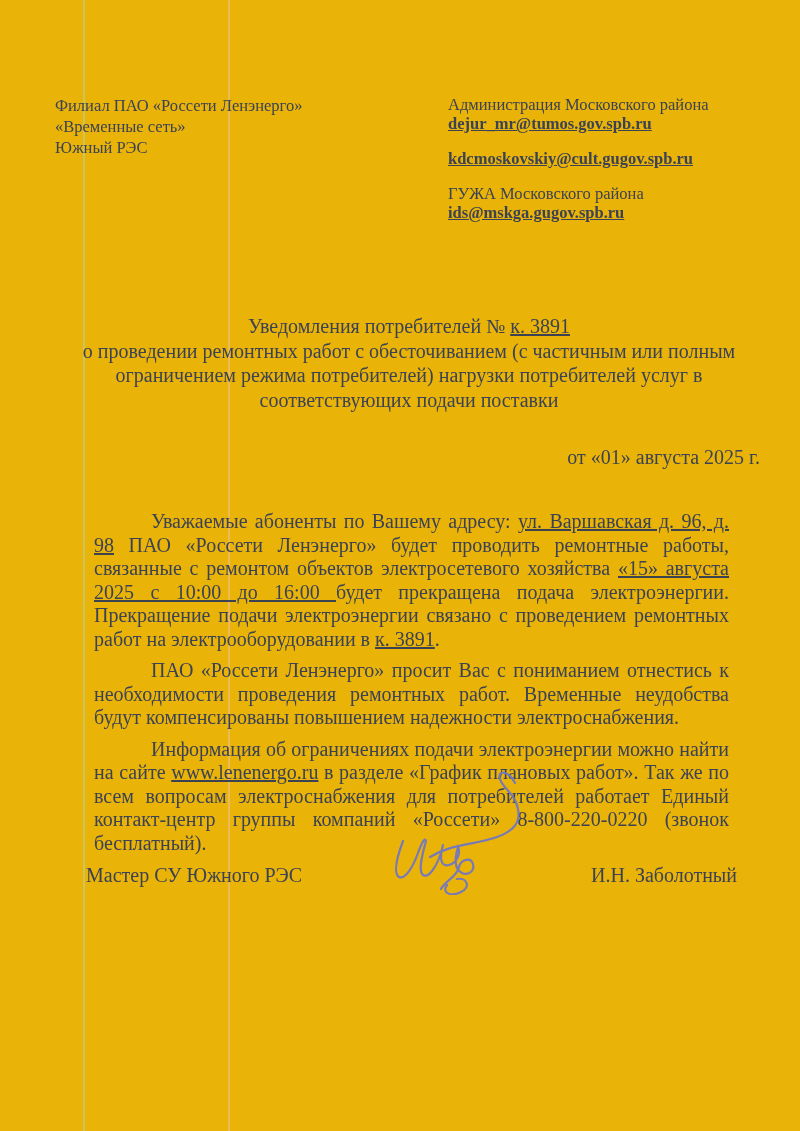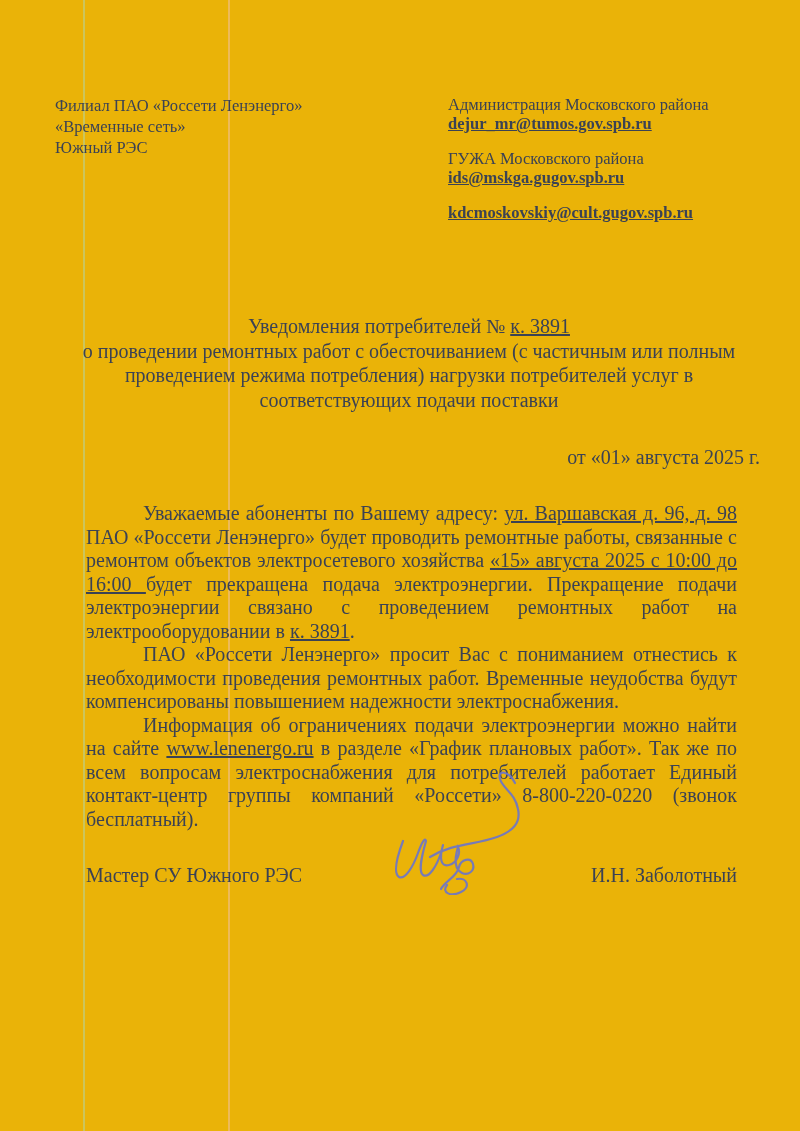--- a/index.html
+++ b/index.html
@@ -31,21 +31,21 @@
 
   .date-line {
     position: absolute; top: 446px; right: 40px;
     font-size: 20px; white-space: nowrap;
   }
 
   .body-block {
     position: absolute; top: 502px; left: 86px; width: 651px;
     font-size: 20px; line-height: 23.5px; text-align: justify;
   }
-  .body-block p { margin: 0; text-indent: 57px; }
+  .body-block p { margin: 8px; text-indent: 57px; }
 
   .sign-row {
     position: absolute; top: 864px; left: 86px; width: 651px;
     display: flex; justify-content: space-between;
     font-size: 20px;
   }
   .signature-svg { position: absolute; left: 385px; top: 765px; }
 </style>
 </head>
 <body>
@@ -60,33 +60,33 @@
       <div>Филиал ПАО «Россети Ленэнерго»</div>
       <div>«Временные сеть»</div>
       <div>Южный РЭС</div>
     </div>
     <div class="recipients">
       <div class="group">
         <div>Администрация Московского района</div>
         <div class="email">dejur_mr@tumos.gov.spb.ru</div>
       </div>
       <div class="group">
+        <div class="email">kdcmoskovskiy@cult.gugov.spb.ru</div>
+      </div>
+      <div class="group">
         <div>ГУЖА Московского района</div>
         <div class="email">ids@mskga.gugov.spb.ru</div>
-      </div>
-      <div class="group">
-        <div class="email">kdcmoskovskiy@cult.gugov.spb.ru</div>
       </div>
     </div>
   </div>
 
   <div class="title-block">
     <div><span>Уведомления потребителей № </span><span class="bu">к. 3891</span></div>
     <div>о проведении ремонтных работ с обесточиванием (с частичным или полным</div>
-    <div>проведением режима потребления) нагрузки потребителей услуг в</div>
+    <div>ограничением режима потребителей) нагрузки потребителей услуг в</div>
     <div>соответствующих подачи поставки</div>
   </div>
 
   <div class="date-line">от «01» августа 2025 г.</div>
 
   <div class="body-block">
     <p><span>Уважаемые абоненты по Вашему адресу: </span><span class="bu">ул. Варшавская д. 96, д. 98</span><span> ПАО «Россети Ленэнерго» будет проводить ремонтные работы, связанные с ремонтом объектов электросетевого хозяйства </span><span class="bu">«15» августа 2025 с 10:00 до 16:00 </span><span>будет прекращена подача электроэнергии. Прекращение подачи электроэнергии связано с проведением ремонтных работ на электрооборудовании в </span><span class="bu">к. 3891</span><span>.</span></p>
     <p>ПАО «Россети Ленэнерго» просит Вас с пониманием отнестись к необходимости проведения ремонтных работ. Временные неудобства будут компенсированы повышением надежности электроснабжения.</p>
     <p><span>Информация об ограничениях подачи электроэнергии можно найти на сайте </span><span class="u">www.lenenergo.ru</span><span> в разделе «График плановых работ». Так же по всем вопросам электроснабжения для потребителей работает Единый контакт-центр группы компаний «Россети» 8-800-220-0220 (звонок бесплатный).</span></p>
   </div>

